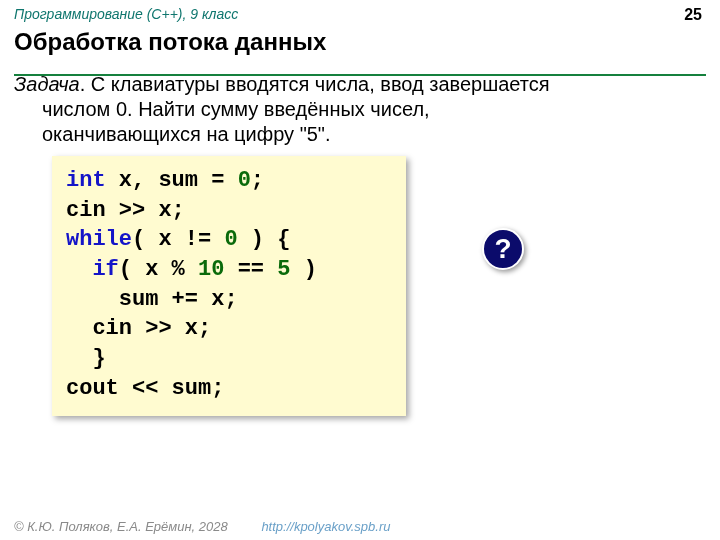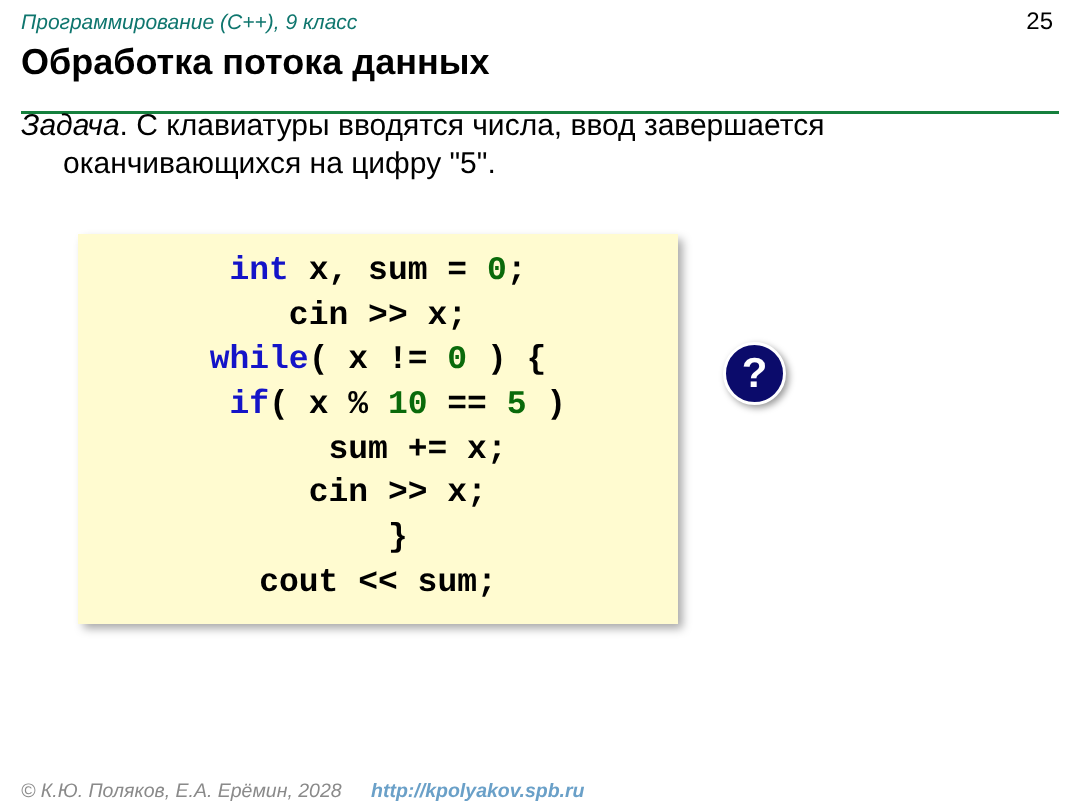--- a/index.html
+++ b/index.html
@@ -15,21 +15,21 @@
     position: absolute;
     top: 6px; left: 14px;
     font-style: italic;
     color: #0f766e;
     font-size: 14px;
   }
   .page-number {
     position: absolute;
     top: 6px; right: 18px;
     font-size: 16px;
-    font-weight: normal;
+    font-weight: bold;
     color: #000;
   }
   .title-bar {
     position: absolute;
     top: 28px; left: 14px; right: 14px;
     border-bottom: 2px solid #15803d;
     padding-bottom: 18px;
   }
   .title-bar h1 {
     font-size: 24px;
@@ -42,31 +42,30 @@
     font-size: 20px;
     line-height: 1.25;
     color: #000;
   }
   .task-label { font-style: italic; }
   .task-body { display: inline; }
   .task-cont { padding-left: 28px; display: block; }
   .code-box {
     position: absolute;
     top: 156px; left: 52px;
-    width: 400px;
+    width: 354px;
     background: #fffbd0;
     box-shadow: 3px 3px 6px rgba(0,0,0,0.35);
     padding: 10px 14px 12px 14px;
     font-family: "Courier New", monospace;
     font-size: 22px;
     line-height: 1.35;
     font-weight: bold;
     color: #000;
     white-space: pre;
-    text-align: center;
   }
   .code-box .kw { color: #1414c8; }
   .code-box .num { color: #0a6a0a; }
   .callout {
     position: absolute;
     top: 228px; left: 482px;
     display: flex;
     align-items: center;
   }
   .qmark {
@@ -95,38 +94,38 @@
     white-space: nowrap;
   }
   .footer {
     position: absolute;
     bottom: 6px; left: 14px;
     font-size: 13px;
     color: #8a8a8a;
     font-style: italic;
   }
   .footer .url {
-    margin-left: 16px;
+    margin-left: 30px;
     color: #6aa0c8;
     font-style: italic;
-    font-weight: bold;
   }
 </style>
 </head>
 <body>
 
 <div class="header-course">Программирование (C++), 9 класс</div>
 <div class="page-number">25</div>
 
 <div class="title-bar">
   <h1>Обработка потока данных</h1>
 </div>
 
 <div class="task-block">
   <span class="task-label">Задача</span><span class="task-body">. С клавиатуры вводятся числа, ввод завершается</span>
+  <span class="task-cont">числом 0. Найти сумму введённых чисел,</span>
   <span class="task-cont">оканчивающихся на цифру "5".</span>
 </div>
 
 <div class="code-box"><span class="kw">int</span><span> x, sum = </span><span class="num">0</span><span>;</span>
 <span>cin &gt;&gt; x;</span>
 <span class="kw">while</span><span>( x != </span><span class="num">0</span><span> ) {</span>
 <span>  </span><span class="kw">if</span><span>( x % </span><span class="num">10</span><span> == </span><span class="num">5</span><span> )</span>
 <span>    sum += x;</span>
 <span>  cin &gt;&gt; x;</span>
 <span>  }</span>

